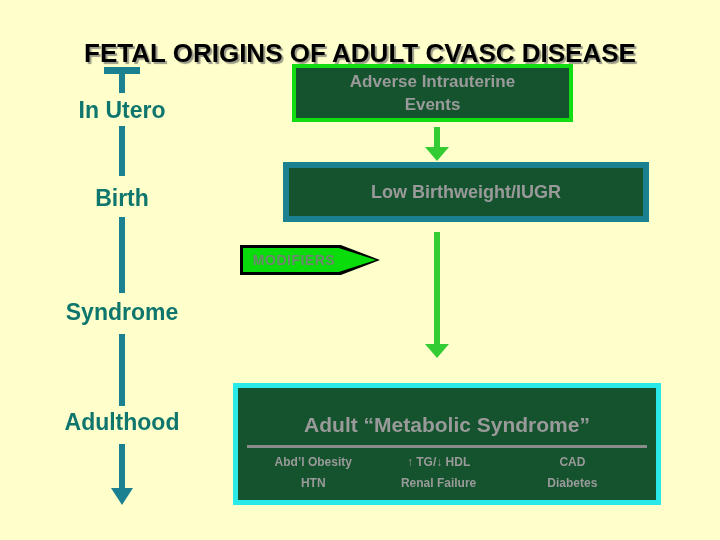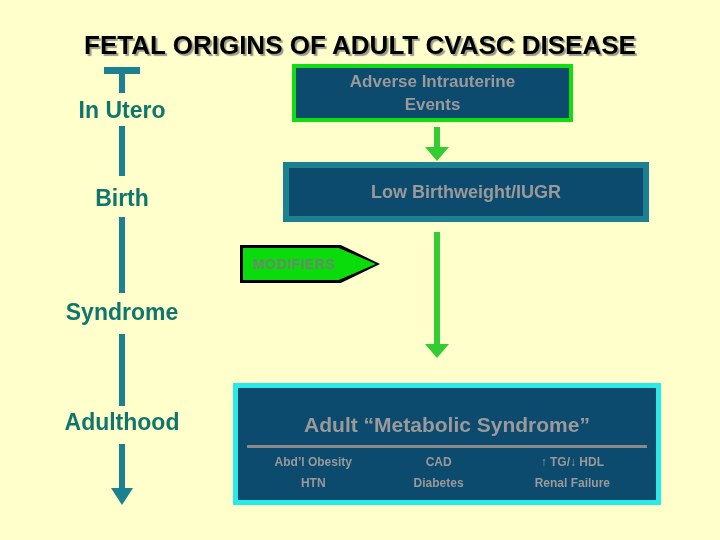--- a/index.html
+++ b/index.html
@@ -2,21 +2,21 @@
 <html><head>
 <meta charset="utf-8">
 <style>
   html,body{margin:0;padding:0;}
   .slide{
     position:relative;width:720px;height:540px;overflow:hidden;
     background:#FFFFCC;
     font-family:"Liberation Sans",sans-serif;
   }
   .title{
-    position:absolute;left:0;right:0;top:26px;margin:4px;
+    position:absolute;left:0;right:0;top:26px;margin:12px;
     text-align:center;font-size:26px;font-weight:bold;color:#000;
     letter-spacing:0px;
     text-shadow:2px 2px 1px #9a9a88;
   }
   
   .tl{position:absolute;background:#1B8090;}
   .tl-cap-bar{left:104px;top:67px;width:36px;height:7px;}
   .tl-cap-stem{left:119px;top:74px;width:6px;height:19px;}
   .tl-seg1{left:119px;top:126px;width:6px;height:50px;}
   .tl-seg2{left:119px;top:217px;width:6px;height:76px;}
@@ -40,35 +40,35 @@
   .ga-head{
     position:absolute;width:0;height:0;
     border-left:12px solid transparent;border-right:12px solid transparent;
     border-top:14px solid #33CC33;
   }
   .a1-stem{left:434px;top:127px;height:22px;}
   .a1-head{left:425px;top:147px;}
   .a2-stem{left:434px;top:232px;height:114px;}
   .a2-head{left:425px;top:344px;}
   
-  .box{position:absolute;background:#0c4a6e;color:#9A9A9A;font-weight:bold;text-align:center;box-sizing:border-box;}
+  .box{position:absolute;background:#14532d;color:#9A9A9A;font-weight:bold;text-align:center;box-sizing:border-box;}
   .box1{
     left:292px;top:64px;width:281px;height:58px;
     border:4px solid #12DC12;
     font-size:17px;line-height:23px;
     display:flex;flex-direction:column;justify-content:center;
   }
   .box2{
     left:283px;top:162px;width:366px;height:60px;
     border:6px solid #1B8090;
     font-size:18px;
     display:flex;align-items:center;justify-content:center;
   }
   
-  .pent{position:absolute;width:140px;height:38px;}
+  .pent{position:absolute;width:140px;height:30px;}
   .pent-outer{
     position:absolute;left:0;top:0;width:100%;height:100%;background:#000;
     clip-path:polygon(0 0,72% 0,100% 50%,72% 100%,0 100%);
   }
   .pent-inner{
     position:absolute;left:3px;top:3px;width:calc(100% - 7px);height:calc(100% - 6px);
     background:#0ADB0A;
     clip-path:polygon(0 0,72% 0,100% 50%,72% 100%,0 100%);
   }
   .pent-label{
@@ -137,23 +137,23 @@
 
   <div class="box outcome">
     <div class="outcome-title">Adult “Metabolic Syndrome”</div>
     <div class="outcome-divider"></div>
     <div class="outcome-cols">
       <div class="outcome-col">
         <div>Abd’l Obesity</div>
         <div>HTN</div>
       </div>
       <div class="outcome-col">
+        <div>↑ TG/↓ HDL</div>
+        <div>Renal Failure</div>
+      </div>
+      <div class="outcome-col">
         <div>CAD</div>
         <div>Diabetes</div>
-      </div>
-      <div class="outcome-col">
-        <div>↑ TG/↓ HDL</div>
-        <div>Renal Failure</div>
       </div>
     </div>
   </div>
 
 </div>
 
 </body></html>

